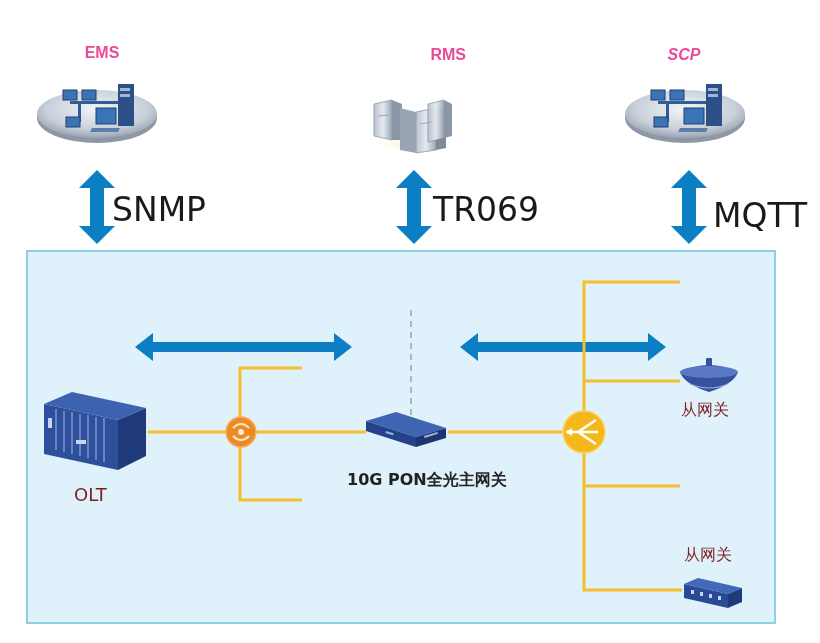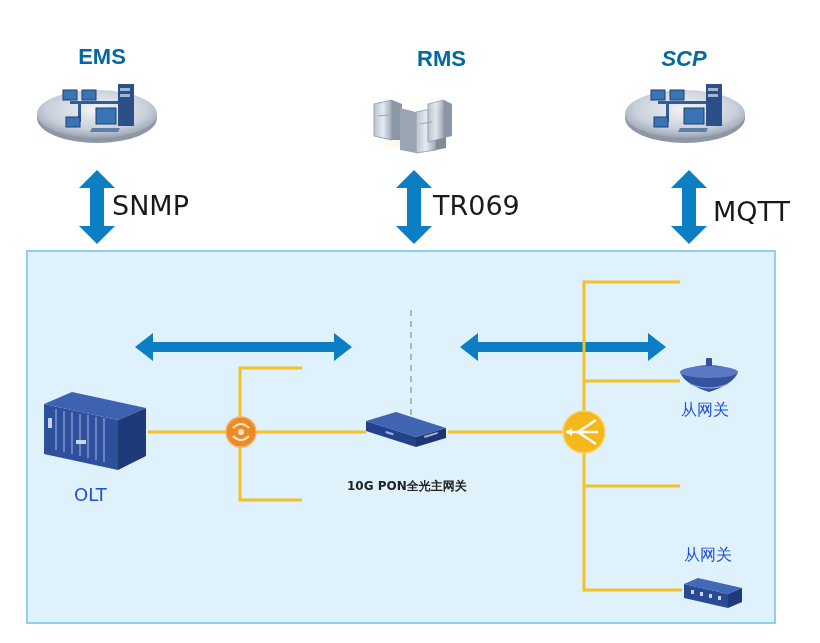--- a/index.html
+++ b/index.html
@@ -1,21 +1,21 @@
 <!DOCTYPE html>
 <html><head>
 <meta charset="utf-8">
 <style>
   html,body{margin:0;padding:0;background:#ffffff;}
   body{width:820px;height:643px;position:relative;overflow:hidden;font-family:"Liberation Sans","DejaVu Sans",sans-serif;}
-  .sys-title{position:absolute;font-weight:bold;font-size:22px;color:#0369a1;text-align:center;width:100px;}
-  .proto{position:absolute;font-size:27px;color:#1a1a1a;font-family:"DejaVu Sans","Liberation Sans",sans-serif;}
+  .sys-title{position:absolute;font-weight:bold;font-size:16px;color:#ec4899;text-align:center;width:100px;}
+  .proto{position:absolute;font-size:33px;color:#1a1a1a;font-family:"DejaVu Sans","Liberation Sans",sans-serif;}
   .panel{position:absolute;left:26px;top:250px;width:750px;height:374px;background:#dff1fa;border:2px solid #8fd0e6;box-sizing:border-box;}
-  .label{position:absolute;font-size:16px;color:#1d4ed8;font-family:"DejaVu Sans",sans-serif;}
-  .label-bold{position:absolute;font-size:12px;font-weight:bold;color:#222;font-family:"DejaVu Sans",sans-serif;margin-top:8px;}
+  .label{position:absolute;font-size:16px;color:#7f1d1d;font-family:"DejaVu Sans",sans-serif;}
+  .label-bold{position:absolute;font-size:16px;font-weight:bold;color:#222;font-family:"DejaVu Sans",sans-serif;}
   svg{position:absolute;left:0;top:0;}
 </style>
 </head>
 <body>
 
 <div class="sys-title" style="left:52px;top:44px;">EMS</div>
 <div class="sys-title" style="left:366px;top:46px;text-align:right;">RMS</div>
 <div class="sys-title" style="left:634px;top:46px;font-style:italic;">SCP</div>
 
 <div class="proto" style="left:112px;top:190px;">SNMP</div>

